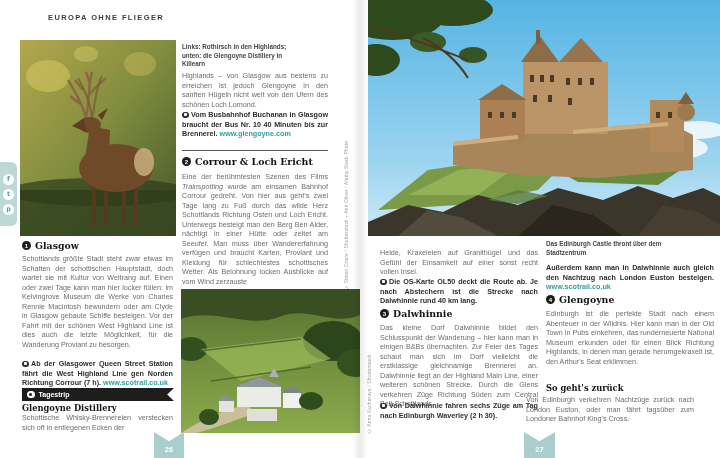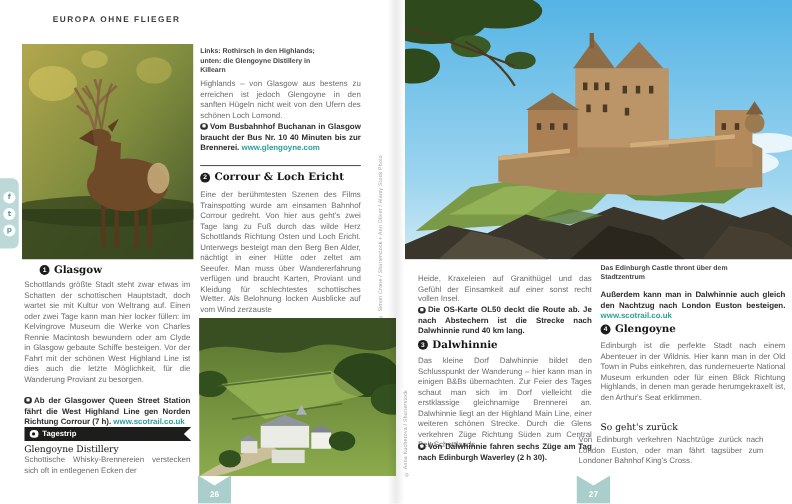--- a/index.html
+++ b/index.html
@@ -5,35 +5,35 @@
   html,body{margin:0;padding:0;}
   body{width:720px;height:458px;background:#ffffff;font-family:"Liberation Sans",sans-serif;position:relative;overflow:hidden;}
   .abs{position:absolute;}
   .header{font-size:7.5px;font-weight:bold;letter-spacing:1.4px;color:#3c3c3e;}
   .body{font-size:7.2px;line-height:9.55px;color:#6b6c6e;text-align:justify;margin:0;}
   .bold{font-weight:bold;color:#2d2d2f;}
   .caption{font-size:6.3px;line-height:8.7px;font-weight:bold;color:#454547;margin:0;text-align:left;}
   .url{color:#2f9f9b;font-weight:bold;}
   .sec-head{font-family:"DejaVu Serif",serif;font-weight:bold;font-size:9.4px;color:#141414;margin:0;display:flex;align-items:center;gap:4px;}
   .num{width:9px;height:9px;border-radius:50%;background:#1d1d1b;color:#fff;font-size:6px;font-weight:bold;font-family:"Liberation Sans",sans-serif;display:inline-flex;align-items:center;justify-content:center;flex:none;}
-  .subhead{font-family:"DejaVu Serif",serif;font-weight:normal;font-size:8.3px;color:#141414;margin:0;}
+  .subhead{font-family:"DejaVu Serif",serif;font-weight:bold;font-size:8.3px;color:#141414;margin:0;}
   .rule{height:1px;background:#55565a;}
   .info-icon{display:inline-block;width:6.5px;height:6.5px;border-radius:50%;background:#2d2d2f;margin-right:2.5px;vertical-align:-1px;position:relative;}
   .info-icon::after{content:"";position:absolute;left:1.8px;top:1.8px;width:2.9px;height:2.9px;background:#fff;border-radius:0.8px;}
   .badge{background:#1d1d1b;color:#fff;font-size:7px;font-weight:bold;display:flex;align-items:center;gap:4px;padding:0 10px 0 5px;height:13px;clip-path:polygon(0 0,100% 0,95.5% 50%,100% 100%,0 100%);}
   .badge-icon{width:7.5px;height:7.5px;border-radius:50%;background:#fff;position:relative;flex:none;}
   .badge-icon::after{content:"";position:absolute;left:2.2px;top:2.2px;width:3.1px;height:3.1px;border-radius:50%;background:#1d1d1b;}
   .share-tab{left:0;top:162px;width:17px;height:64px;background:#bcd9d7;border-radius:0 6px 6px 0;display:flex;flex-direction:column;align-items:center;justify-content:center;gap:4px;}
   .share-circle{width:11px;height:11px;border-radius:50%;background:#fff;color:#4aa5a2;font-size:6.5px;font-weight:bold;display:flex;align-items:center;justify-content:center;font-family:"DejaVu Sans",sans-serif;cursor:pointer;}
   .ribbon{background:#a9cecc;color:#fff;font-size:7.5px;font-weight:bold;display:flex;align-items:flex-end;justify-content:center;padding-bottom:4px;clip-path:polygon(0 0,50% 36%,100% 0,100% 100%,0 100%);box-sizing:border-box;}
   .vcredit{writing-mode:vertical-rl;transform:rotate(180deg);font-size:4.8px;letter-spacing:.2px;color:#9fa0a2;white-space:nowrap;}
   .photo{overflow:hidden;}
   .photo svg{display:block;}
   .gutter{background:linear-gradient(90deg,rgba(0,0,0,0) 0%,rgba(0,0,0,0.08) 50%,rgba(0,0,0,0) 100%);}
-  .ital{}
+  .ital{font-style:italic;}
 </style>
 </head>
 <body>
 
 <div class="abs header" style="left:30px;top:13px;padding-left:18px;">EUROPA OHNE FLIEGER</div>
 
 <div class="abs photo" style="left:20px;top:40px;width:156px;height:196px;">
   <svg width="156" height="196" viewBox="0 0 156 196">
     <defs>
       <linearGradient id="dg" x1="0" y1="0" x2="1" y2="1">
@@ -83,21 +83,21 @@
 
 <h2 class="abs sec-head" style="left:182px;top:156px;">
     <span class="num">2</span>
     <span>Corrour &amp; Loch Ericht</span>
   </h2>
 
 <p class="abs body" style="left:182px;top:172px;width:146px;"><span>Eine der berühmtesten Szenen des Films </span><span class="ital">Trainspotting</span><span> wurde am einsamen Bahnhof Corrour gedreht. Von hier aus geht's zwei Tage lang zu Fuß durch das wilde Herz Schottlands Richtung Osten und Loch Ericht. Unterwegs besteigt man den Berg Ben Alder, nächtigt in einer Hütte oder zeltet am Seeufer. Man muss über Wandererfahrung verfügen und braucht Karten, Proviant und Kleidung für schlechtestes schottisches Wetter. Als Belohnung locken Ausblicke auf vom Wind zerzauste</span></p>
 
 <div class="abs vcredit" style="left:344px;top:148px;height:142px;">© Simon Crane / Shutterstock + Ann Oliver / Alamy Stock Photo</div>
 
-<h2 class="abs sec-head" style="left:36px;top:240px;">
+<h2 class="abs sec-head" style="left:22px;top:240px;">
     <span class="num">1</span>
     <span>Glasgow</span>
   </h2>
 
 <p class="abs body" style="left:22px;top:254px;width:151px;">Schottlands größte Stadt steht zwar etwas im Schatten der schottischen Hauptstadt, doch wartet sie mit Kultur von Weltrang auf. Einen oder zwei Tage kann man hier locker füllen: im Kelvingrove Museum die Werke von Charles Rennie Macintosh bewundern oder am Clyde in Glasgow gebaute Schiffe besteigen. Vor der Fahrt mit der schönen West Highland Line ist dies auch die letzte Möglichkeit, für die Wanderung Proviant zu besorgen.</p>
 
 <p class="abs body bold" style="left:22px;top:359px;width:151px;"><span class="info-icon"></span><span>Ab der Glasgower Queen Street Station fährt die West Highland Line gen Norden Richtung Corrour (7 h). </span><span class="url">www.scotrail.co.uk</span></p>
 
 <div class="abs badge" style="left:22px;top:388px;width:152px;box-sizing:border-box;">
     <span class="badge-icon"></span>
@@ -132,21 +132,21 @@
         <polygon points="100,104 111,97 122,104" fill="#7e858b"></polygon>
       <rect x="38" y="112" width="15" height="11" fill="#e4e4dd"></rect>
         <polygon points="36,112 45,106 54,112" fill="#899096"></polygon>
       <rect x="66" y="120" width="30" height="12" fill="#dfe0d8"></rect>
     </g>
     <ellipse cx="130" cy="112" rx="12" ry="9" fill="#2f4c1d"></ellipse>
     <ellipse cx="28" cy="128" rx="10" ry="8" fill="#33511f"></ellipse>
   </svg>
 </div>
 
-<div class="abs ribbon" style="left:180px;top:432px;width:30px;height:26px;">
+<div class="abs ribbon" style="left:154px;top:432px;width:30px;height:26px;">
     <span>26</span>
   </div>
 
 <div class="abs gutter" style="left:352px;top:0;width:16px;height:458px;"></div>
 
 <div class="abs photo" style="left:368px;top:0;width:352px;height:236px;">
   <svg width="352" height="236" viewBox="0 0 352 236">
     <defs>
       <linearGradient id="sky" x1="0" y1="0" x2="0" y2="1">
         <stop offset="0" stop-color="#55b4e5"></stop>

